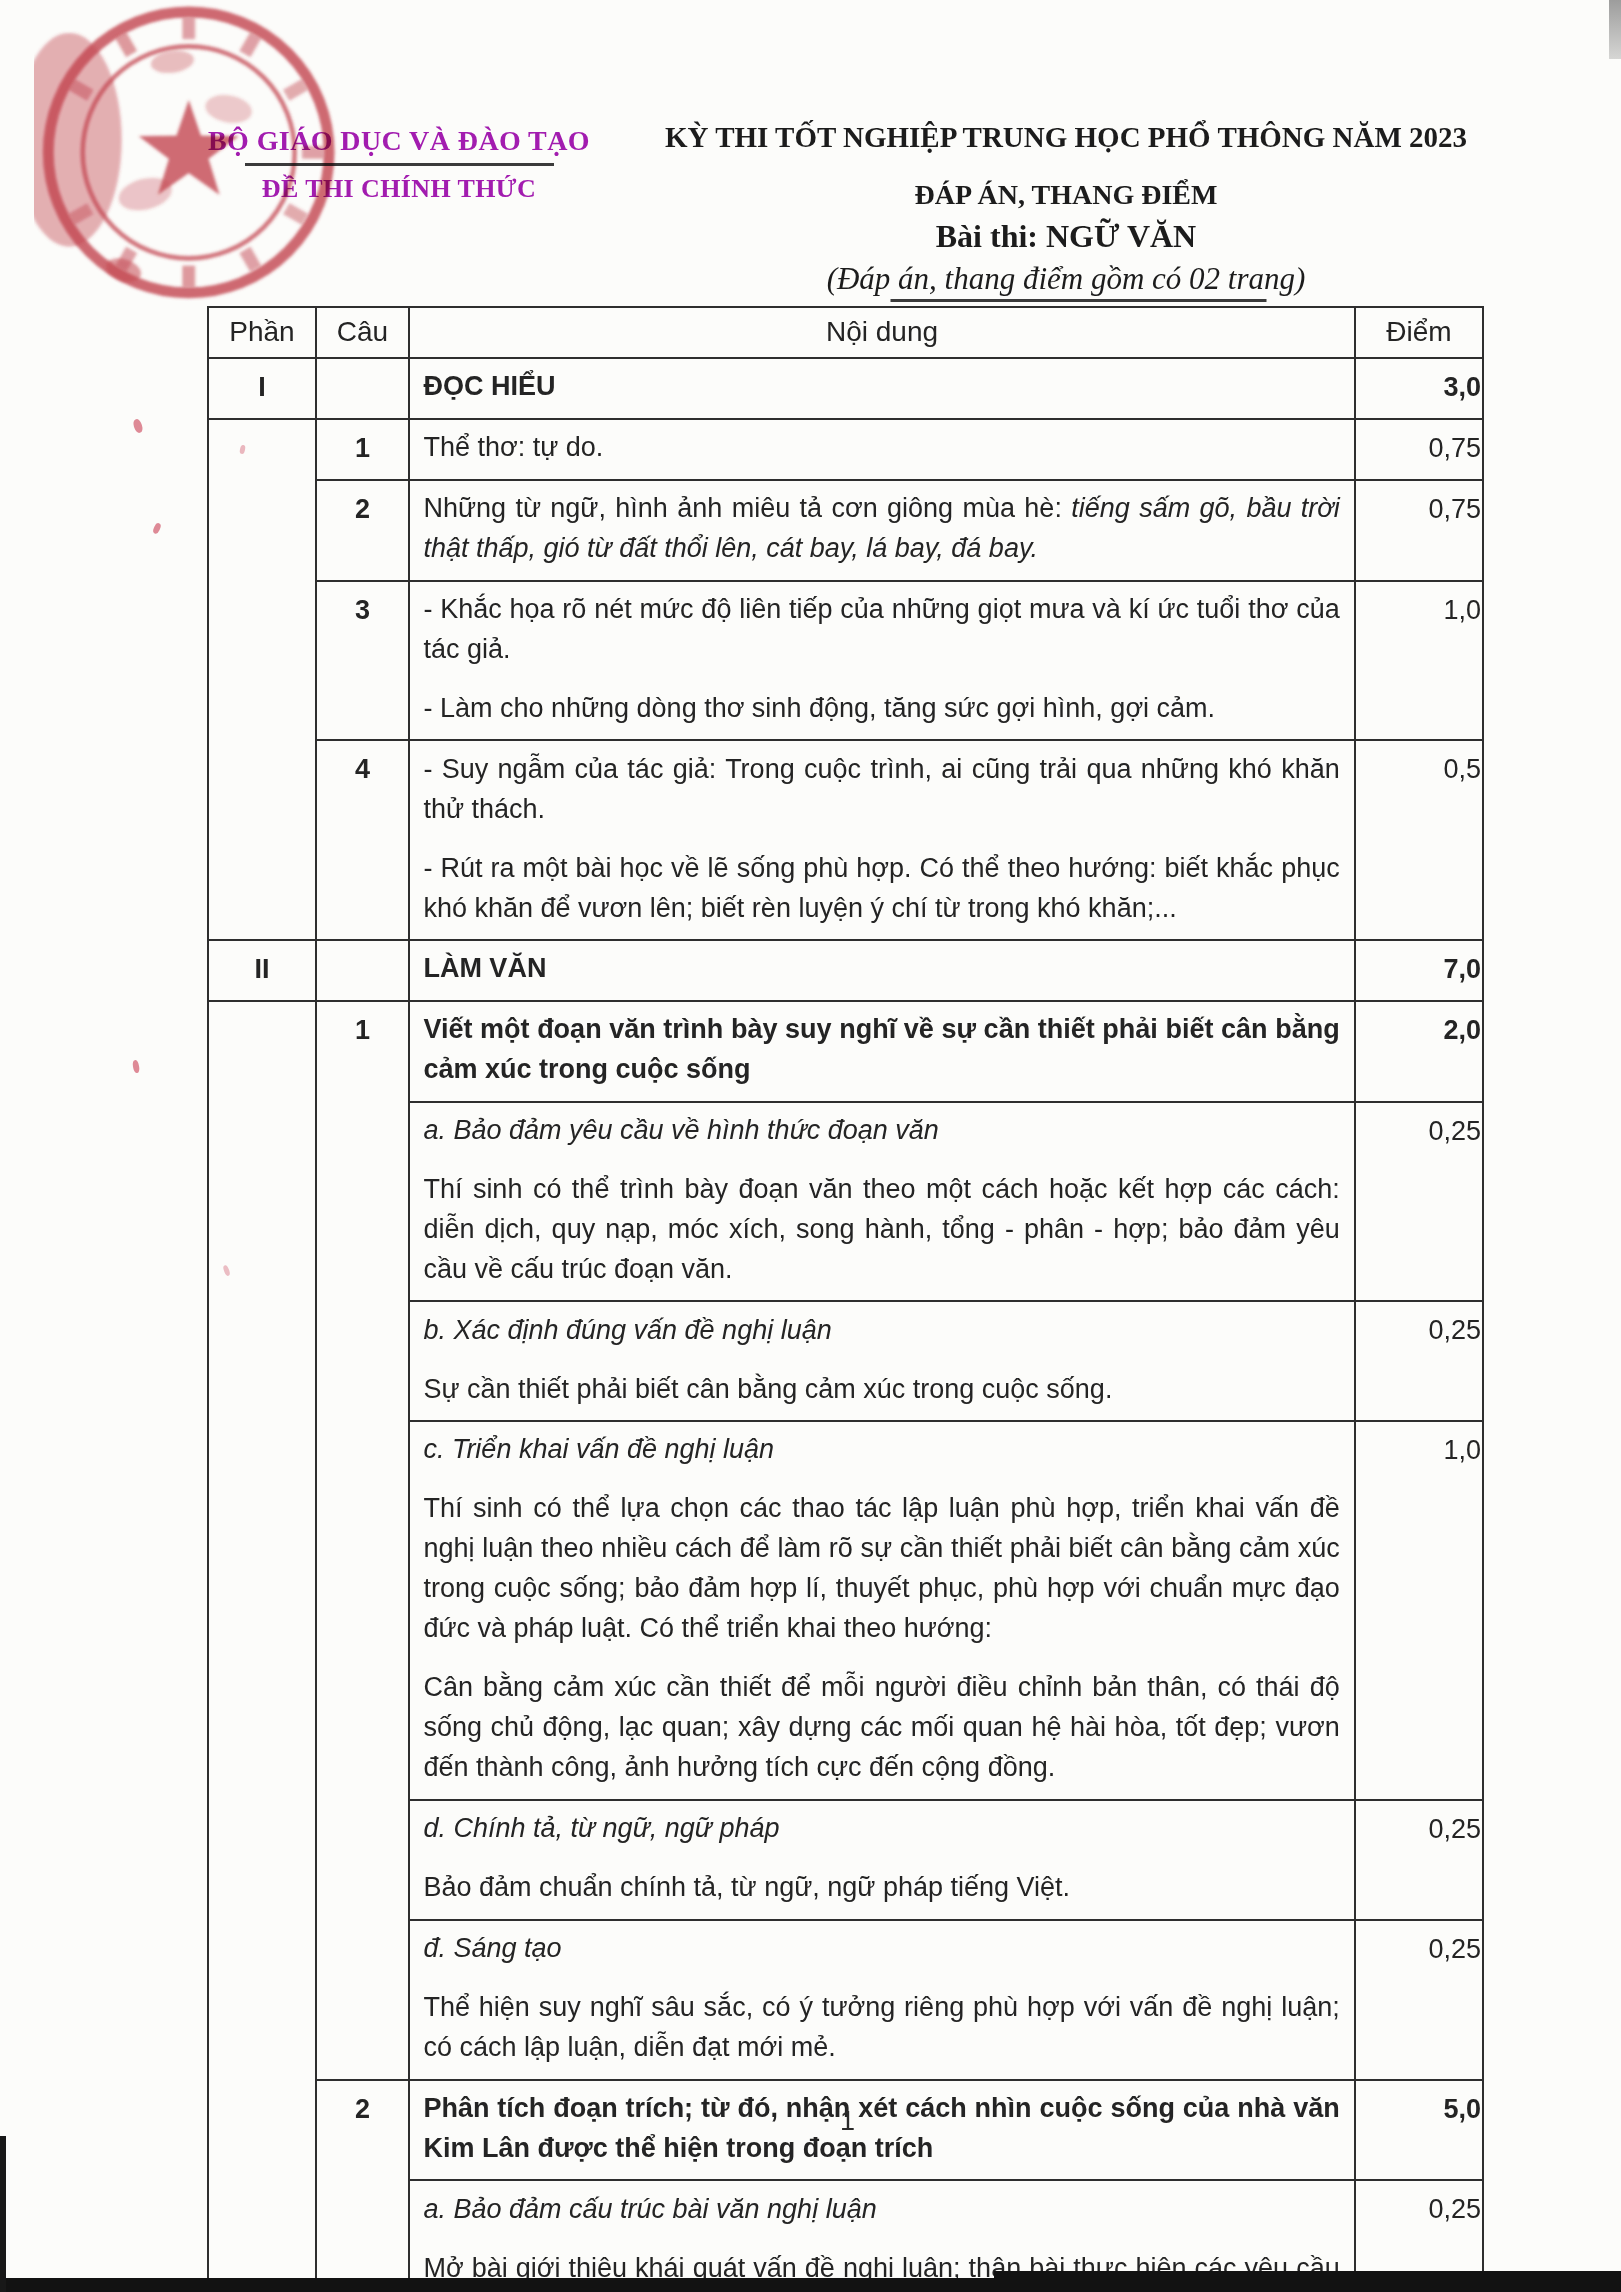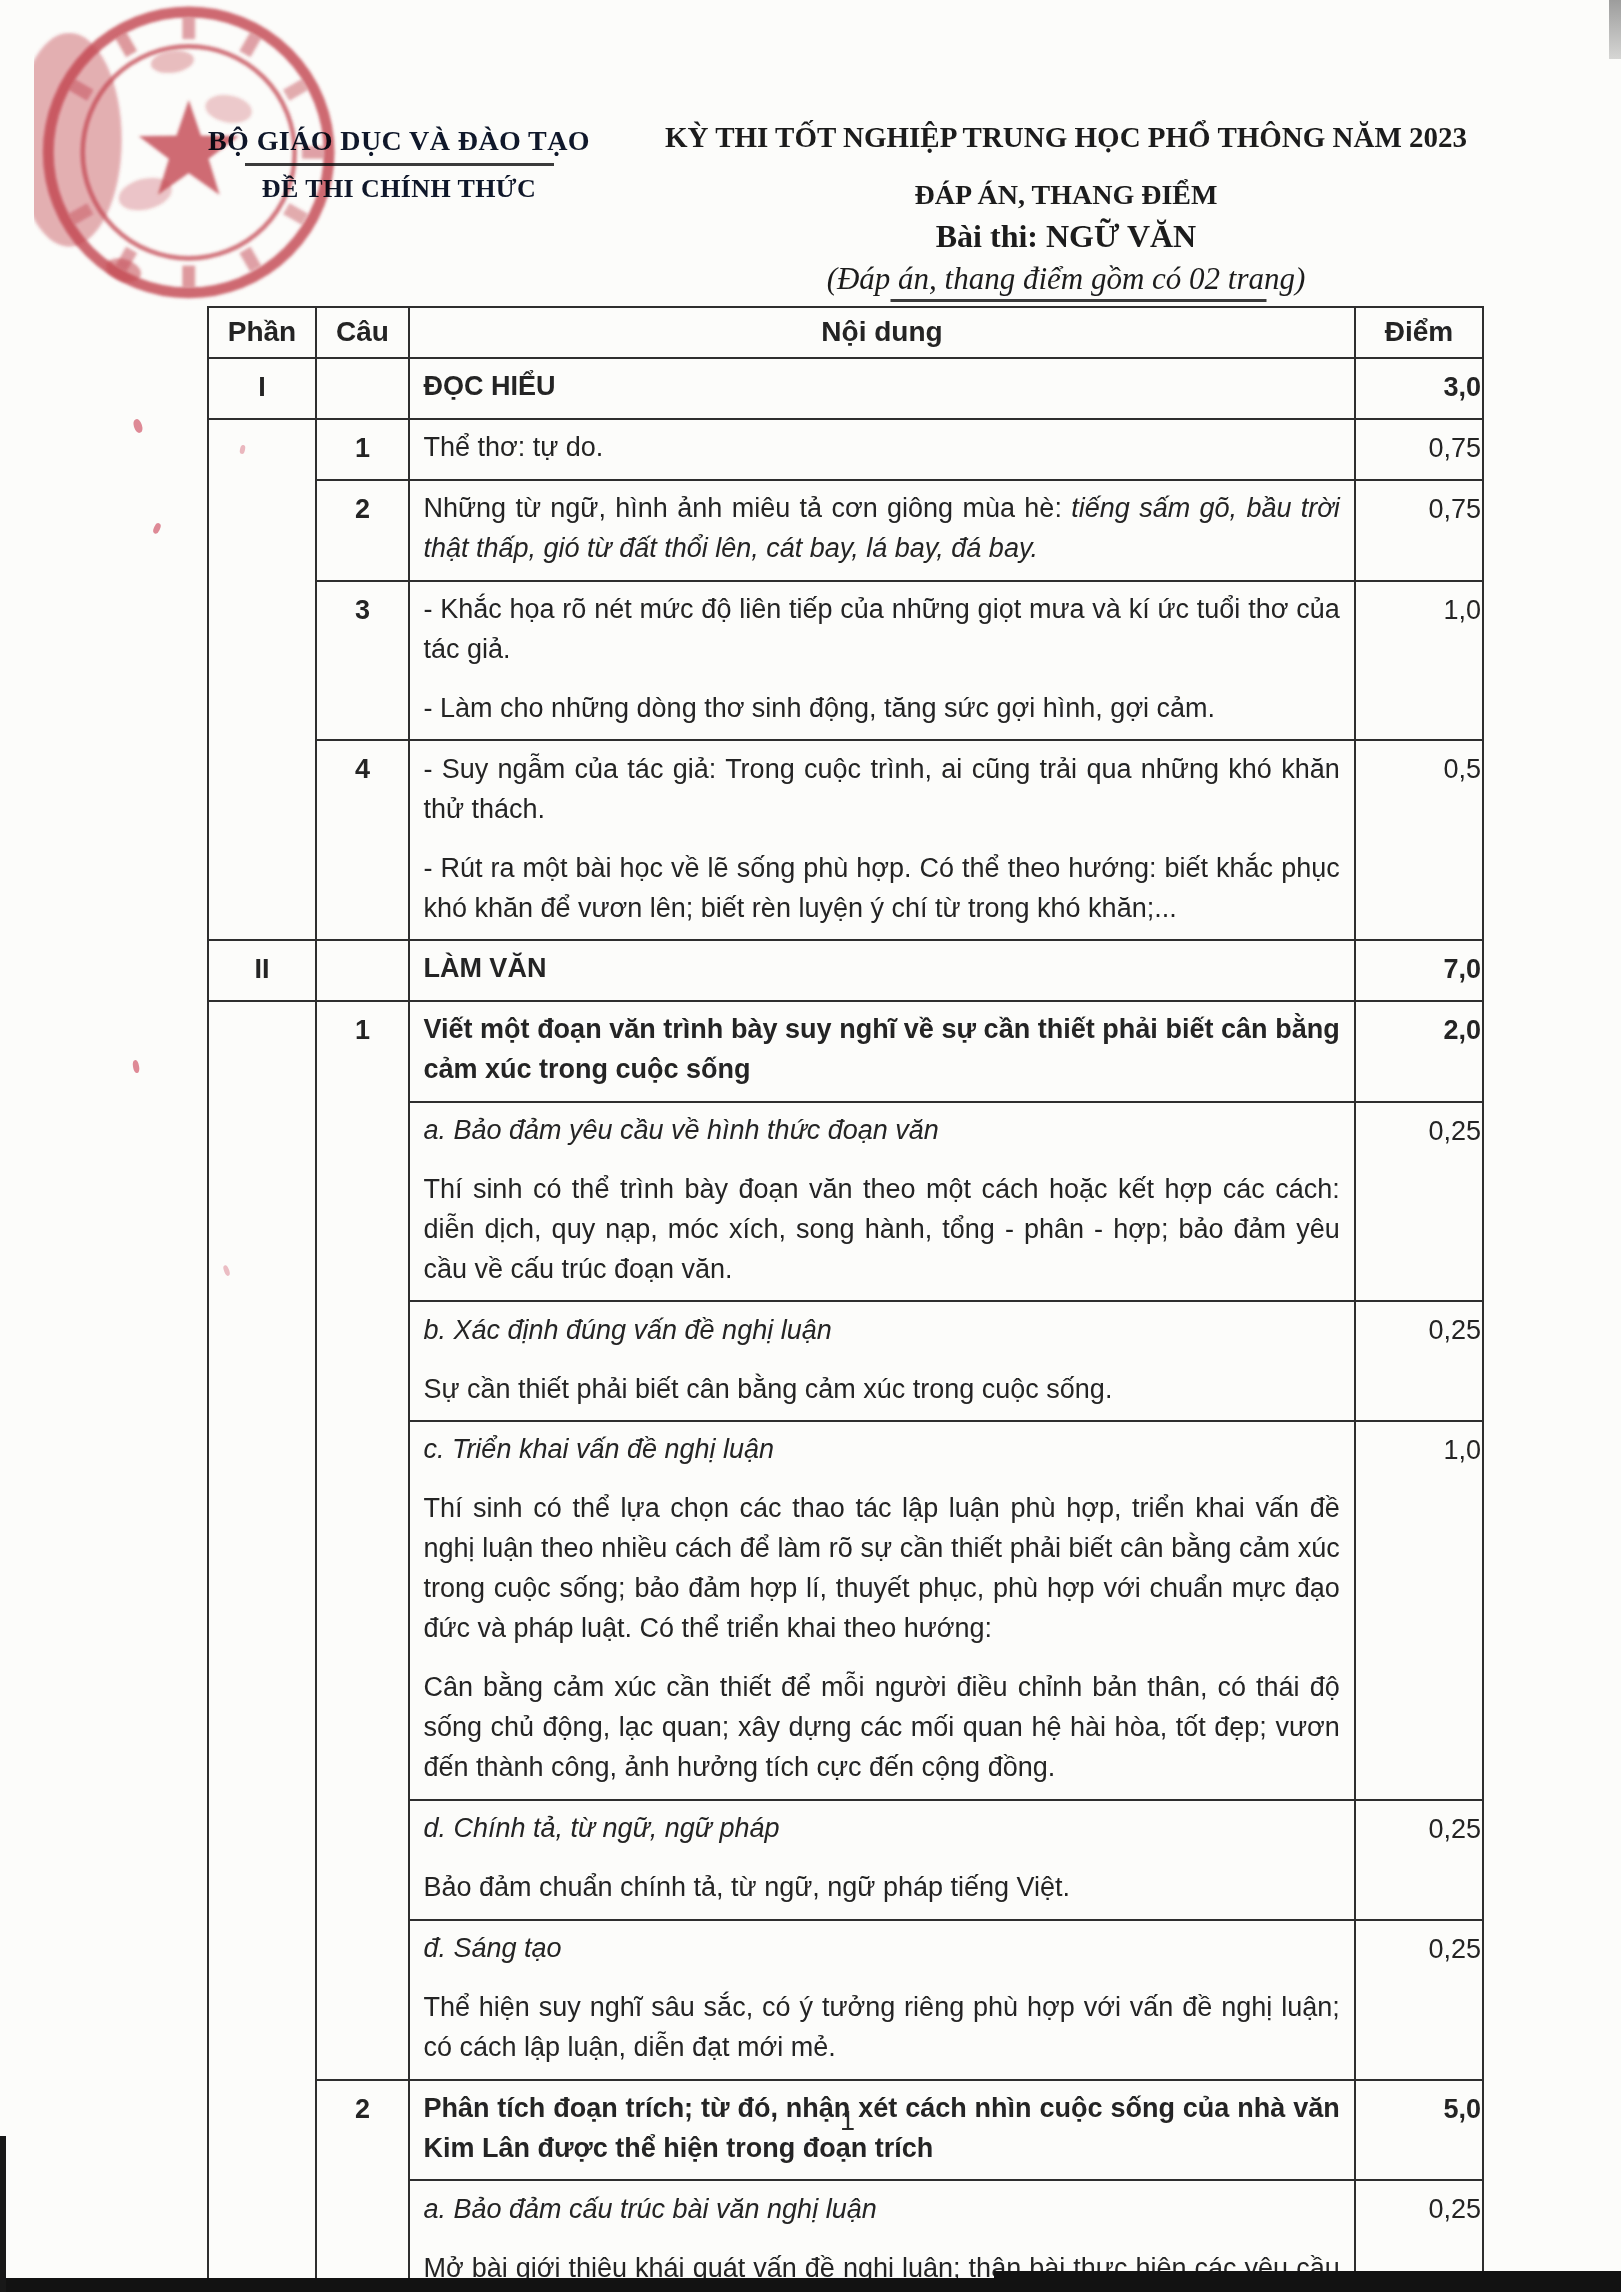--- a/index.html
+++ b/index.html
@@ -6,21 +6,21 @@
   body{
     width:1621px;height:2293px;position:relative;overflow:hidden;
     background:#f4f3f1;
     font-family:"Liberation Sans",sans-serif;color:#232323;
   }
   .page{position:absolute;inset:0;background:#fcfcfa;}
 
   
   .issuer{
     position:absolute;left:166px;top:125px;width:466px;text-align:center;
-    font-family:"Liberation Serif",serif;font-weight:bold;color:#0f172a;
+    font-family:"Liberation Serif",serif;font-weight:bold;color:#a21caf;
   }
   .issuer .l1{font-size:28px;letter-spacing:0.4px;white-space:nowrap;}
   .issuer .rule{width:309px;height:2.7px;background:#3b3b3b;margin:6.3px auto 8px;}
   .issuer .l2{font-size:26px;letter-spacing:0.4px;white-space:nowrap;}
 
   .title-block{
     position:absolute;left:618px;top:121px;width:896px;text-align:center;
     font-family:"Liberation Serif",serif;color:#1c1c1c;
   }
   .title-block .l1{font-size:29px;font-weight:bold;white-space:nowrap;}
@@ -30,21 +30,21 @@
   .title-block .u4{width:376px;height:2.7px;background:#3b3b3b;margin:1.8px auto 0;transform:translateX(12.5px);}
 
   
   table.answers{
     position:absolute;left:207px;top:306px;width:1275px;
     border-collapse:collapse;table-layout:fixed;
     font-size:27px;line-height:40px;color:#242424;
   }
   .answers th,.answers td{border:2.7px solid #2e2e2e;vertical-align:top;}
   .answers thead th{
-    font-size:28px;font-weight:bold;
+    font-size:28px;font-weight:normal;
     padding:7.2px 0 8px;line-height:34px;background:#fcfcfa;
   }
   td.c-phan,td.c-cau{text-align:center;font-weight:bold;padding-top:8px;}
   td.c-diem{text-align:right;padding-top:8px;}
   td.c-diem.b{font-weight:bold;}
   td.c-content{padding:7.2px 14.3px 11.6px 13.4px;border-radius:6px;}
   td.c-content p{margin:0;text-align:justify;}
   td.c-content p + p{margin-top:19px;}
   p.b{font-weight:bold;}
   .i{font-style:italic;}

